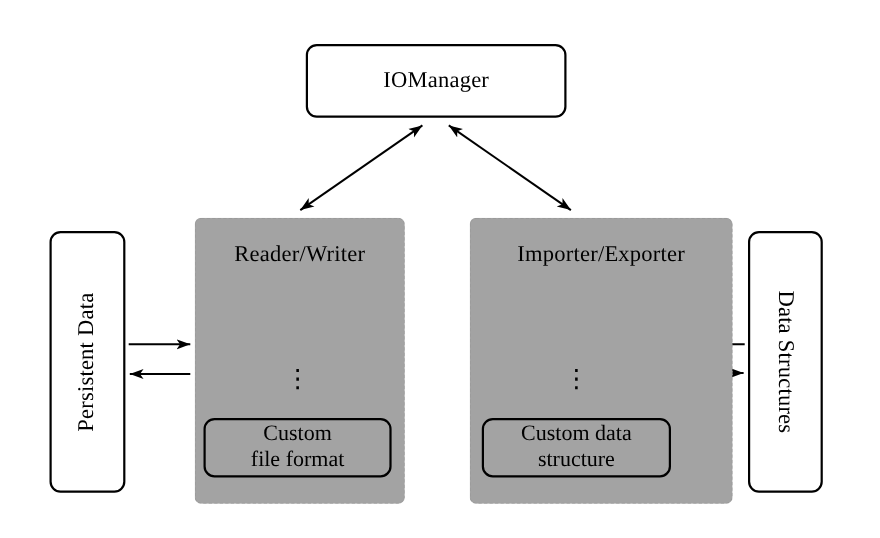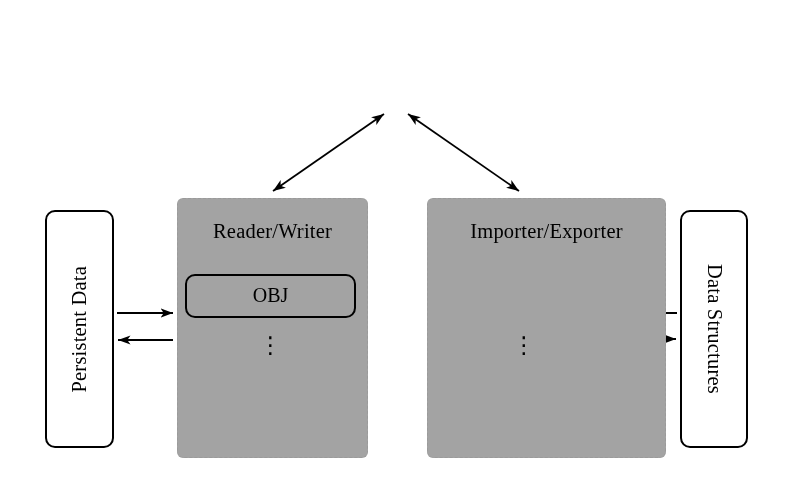--- a/index.html
+++ b/index.html
@@ -123,35 +123,43 @@
       </marker>
     </defs>
     <line x1="384" y1="114" x2="273" y2="191" stroke="#000" stroke-width="1.8" marker-start="url(#ah)" marker-end="url(#ah)"></line>
     <line x1="408" y1="114" x2="519" y2="191" stroke="#000" stroke-width="1.8" marker-start="url(#ah)" marker-end="url(#ah)"></line>
     <line x1="117" y1="313" x2="173" y2="313" stroke="#000" stroke-width="1.8" marker-end="url(#ah)"></line>
     <line x1="173" y1="340" x2="118" y2="340" stroke="#000" stroke-width="1.8" marker-end="url(#ah)"></line>
     <line x1="677" y1="313" x2="629" y2="313" stroke="#000" stroke-width="1.8" marker-end="url(#ah)"></line>
     <line x1="629" y1="339" x2="676" y2="339" stroke="#000" stroke-width="1.8" marker-end="url(#ah)"></line>
   </svg>
 
+  <div class="node" id="node-iomanager">
+    <span>IOManager</span>
+  </div>
 
   <div class="vnode" id="node-persistent-data">
     <span class="vtext-up">Persistent Data</span>
   </div>
 
   <div class="vnode" id="node-data-structures">
     <span class="vtext-down">Data Structures</span>
   </div>
 
   <div class="group" id="group-reader-writer">
     <div class="group-title">Reader/Writer</div>
   </div>
-  <div class="item" id="item-obj">
-    <span>OBJ</span>
+  <div class="dots" id="dots-reader-writer">⋮</div>
+  <div class="item" id="item-custom-file">
+    <span>Custom</span>
+    <span>file format</span>
   </div>
-  <div class="dots" id="dots-reader-writer">⋮</div>
 
   <div class="group" id="group-importer-exporter">
     <div class="group-title">Importer/Exporter</div>
   </div>
   <div class="dots" id="dots-importer-exporter">⋮</div>
+  <div class="item" id="item-custom-data">
+    <span>Custom data</span>
+    <span>structure</span>
+  </div>
 
 </div>
 
 </body></html>

